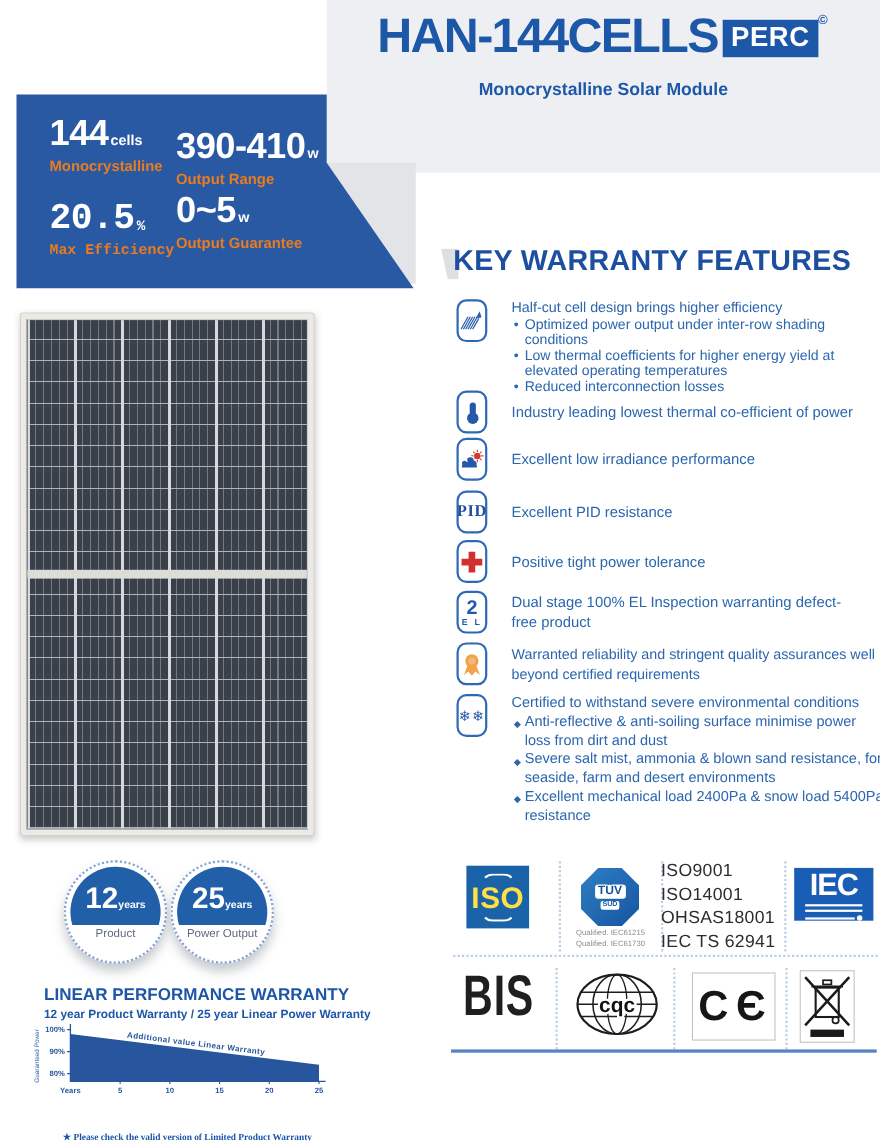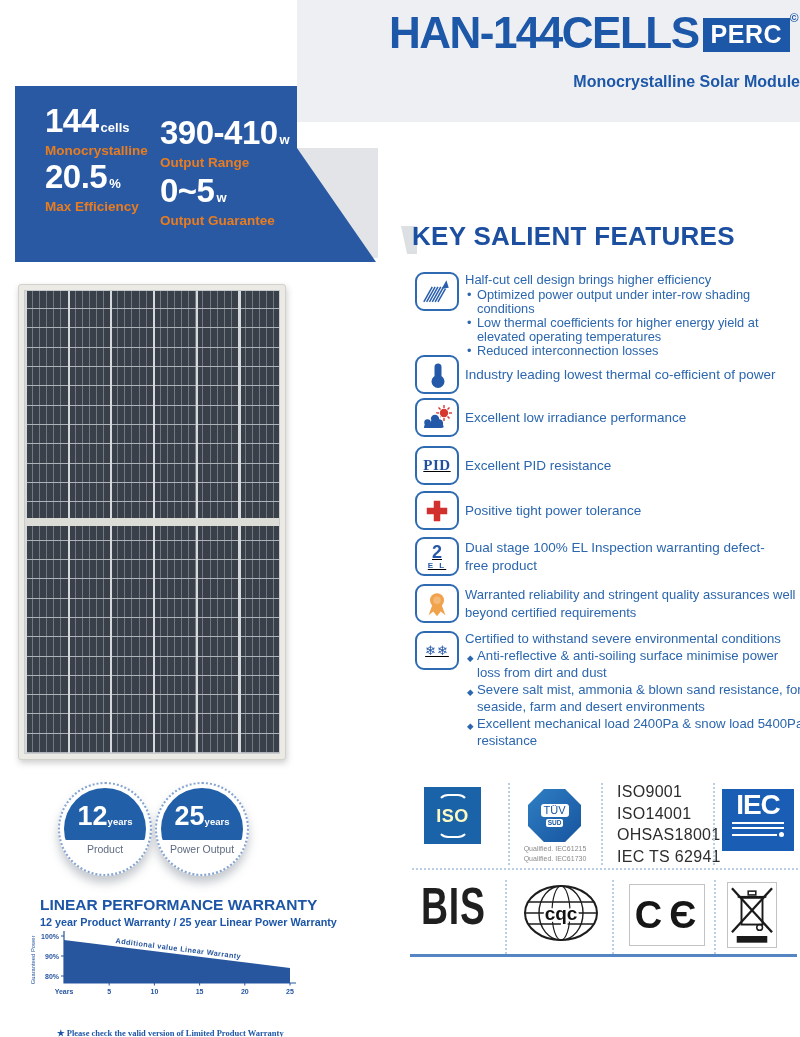--- a/index.html
+++ b/index.html
@@ -1,60 +1,60 @@
 <!DOCTYPE html>
 <html><head>
 <meta charset="utf-8">
 <style>
   html,body{margin:0;padding:0;background:#fff;}
   .page{position:relative;width:800px;height:1037px;background:#fff;overflow:hidden;
         font-family:"Liberation Sans",sans-serif;}
 
   
-  .hdr{position:absolute;left:297px;top:0;width:503px;height:122px;background:#edeff3;
-       display:flex;flex-direction:column;align-items:flex-end;}
+  .hdr{position:absolute;left:297px;top:0;width:503px;height:157px;background:#edeff3;
+       display:flex;flex-direction:column;align-items:center;}
   .hdr-title-row{display:flex;align-items:flex-end;margin-top:10px;}
   .hdr-title{font-size:44px;font-weight:800;color:#1c57a8;letter-spacing:-1.5px;line-height:46px;}
   .hdr-badge{position:relative;background:#1c57a8;color:#fff;font-size:25px;font-weight:800;
              padding:2px 8px 3px 8px;margin:0 10px 4px 4px;letter-spacing:.5px;}
   .hdr-badge .mark{position:absolute;right:-9px;top:-7px;font-size:12px;color:#1c57a8;}
   .hdr-sub{margin-top:17px;font-size:16px;font-weight:600;color:#1d57a8;}
 
   
   .deco{position:absolute;left:0;top:0;width:800px;height:270px;pointer-events:none;}
 
   .stat{position:absolute;color:#fff;}
   .stat .num-row{display:flex;align-items:flex-end;}
   .stat .num{font-size:33px;font-weight:800;line-height:34px;letter-spacing:-.5px;}
   .stat .unit{font-size:13px;font-weight:700;margin:0 0 3px 2px;text-align:center;}
   .stat .lbl{margin-top:5px;font-size:13.5px;font-weight:700;color:#e87c1e;}
   .stat.s1{left:45px;top:104px;} .stat.s2{left:160px;top:116px;}
-  .stat.s3{left:45px;top:160px;} .stat.s4{left:160px;top:174px;}
+  .stat.s3{left:45px;top:182px;font-family:Liberation Mono, monospace;} .stat.s4{left:160px;top:174px;}
 
   
   .panel{position:absolute;left:18px;top:284px;width:268px;height:476px;background:#eceae5;
          border:1px solid #d3d1cb;border-radius:3px;box-shadow:1px 3px 6px rgba(60,60,60,.25);
          box-sizing:border-box;padding:5px;}
   .cells{position:relative;width:100%;height:100%;background-color:#394049;
     background-image:
       repeating-linear-gradient(90deg,#d6d9db 0 2px,transparent 2px 42.7px),
       repeating-linear-gradient(0deg,#aeb4ba 0 1px,transparent 1px 19.3px),
       repeating-linear-gradient(90deg,rgba(208,214,220,.38) 0 1px,transparent 1px 7.1px);
     border:1px solid #c8ccd0;box-sizing:border-box;}
   .cells .gap{position:absolute;left:0;top:calc(50% - 4px);width:100%;height:8px;background:#ddddd8;}
 
   
   .ksf-accent{position:absolute;left:401px;top:226px;width:16px;height:28px;background:#dde0e3;
               clip-path:polygon(0 0,100% 0,100% 100%,38% 100%);}
   .ksf-h{position:absolute;left:412px;top:221px;font-size:26px;font-weight:800;color:#1d4fa1;
          letter-spacing:.3px;}
 
   .feat{position:absolute;left:415px;width:375px;}
-  .ibox{width:44px;height:39px;border:2px solid #2e6ab2;border-radius:9px;background:#fff;
-        display:flex;align-items:center;justify-content:center;box-sizing:border-box;text-decoration:underline;}
+  .ibox{width:28px;height:39px;border:2px solid #2e6ab2;border-radius:9px;background:#fff;
+        display:flex;align-items:center;justify-content:center;box-sizing:border-box;}
   .ftxt{position:absolute;left:50px;top:0;color:#2b66ae;}
   .t-title{font-size:13px;line-height:15px;}
   .t-sm{font-size:12.8px;line-height:14px;}
   .blist{margin:1px 0 0 0;padding:0;list-style:none;}
   .blist li{position:relative;padding-left:12px;}
   .blist .mk{position:absolute;left:2px;top:0;}
   .blist.diamond .mk{font-size:8.5px;top:3px;}
   .f1{top:272px;} .f2{top:355px;} .f3{top:398px;} .f4{top:446px;}
   .f5{top:491px;} .f6{top:537px;} .f7{top:584px;} .f8{top:631px;}
   .single{top:12px;font-size:13.5px;white-space:nowrap;}
@@ -88,34 +88,34 @@
   
   .vsep{position:absolute;border-left:2px dotted #b9cfe6;width:0;}
   .hsep{position:absolute;left:412px;top:868px;width:386px;border-top:2px dotted #b9cfe6;}
   .blueline{position:absolute;left:410px;top:954px;width:387px;height:3px;background:#5585c2;}
 
   .iso-logo{position:absolute;left:424px;top:787px;width:57px;height:57px;background:#1b63a8;
             display:flex;flex-direction:column;align-items:center;justify-content:center;}
   .iso-logo .arc{width:28px;height:9px;border:2px solid #fff;border-bottom:none;
                  border-radius:14px 14px 0 0;border-left-color:transparent;border-right-color:transparent;}
   .iso-logo .arc.dn{transform:rotate(180deg);}
-  .iso-logo .t{font-size:18px;font-weight:800;color:#fef9c3;line-height:22px;letter-spacing:.5px;}
+  .iso-logo .t{font-size:27px;font-weight:800;color:#fde047;line-height:22px;letter-spacing:.5px;}
 
   .tuv{position:absolute;left:528px;top:789px;width:53px;height:53px;
        background:linear-gradient(135deg,#2f7fc4,#16549e);
        clip-path:polygon(30% 0,70% 0,100% 30%,100% 70%,70% 100%,30% 100%,0 70%,0 30%);
        display:flex;flex-direction:column;align-items:center;justify-content:center;}
-  .tuv .box{background:#fff;border-radius:3px;padding:0 3px;font-size:11px;font-weight:400;color:#16549e;line-height:13px;}
+  .tuv .box{background:#fff;border-radius:3px;padding:0 3px;font-size:11px;font-weight:700;color:#16549e;line-height:13px;}
   .tuv .box2{background:#fff;border-radius:2px;margin-top:2px;padding:0 2px;font-size:6.5px;font-weight:800;color:#16549e;line-height:8px;}
   .tuv-q{position:absolute;left:505px;top:844px;width:100px;text-align:center;
          font-size:7px;color:#8a8a8a;line-height:9.5px;}
 
-  .stds{position:absolute;left:617px;top:781px;font-size:16px;color:#2d2d2d;line-height:21.5px;letter-spacing:.3px;}
-
-  .iec-logo{position:absolute;left:722px;top:789px;width:72px;height:62px;background:#1a5db4;
+  .stds{position:absolute;left:601px;top:781px;font-size:16px;color:#2d2d2d;line-height:21.5px;letter-spacing:.3px;}
+
+  .iec-logo{position:absolute;left:722px;top:789px;width:72px;height:48px;background:#1a5db4;
             display:flex;flex-direction:column;align-items:center;box-sizing:border-box;padding-top:2px;}
   .iec-logo .t{font-size:28px;font-weight:800;color:#fff;letter-spacing:-1px;line-height:28px;}
   .iec-logo .ln{width:52px;height:2px;background:#fff;margin-top:3px;}
   .iec-logo .lnrow{display:flex;align-items:center;margin-top:3px;}
   .iec-logo .lnrow .ln{margin:0;}
   .iec-logo .dot{width:5px;height:5px;border-radius:50%;background:#fff;margin-left:2px;}
 
   .bis{position:absolute;left:421px;top:880px;font-size:52px;font-weight:600;color:#1f1f1f;
        transform:scaleX(.72);transform-origin:left top;letter-spacing:1px;line-height:52px;}
   .cqc{position:absolute;left:521px;top:882px;}
@@ -175,21 +175,21 @@
     <div class="lbl">Output Guarantee</div>
   </div>
 
   <div class="panel">
     <div class="cells">
       <div class="gap"></div>
     </div>
   </div>
 
   <div class="ksf-accent"></div>
-  <div class="ksf-h">KEY SALIENT FEATURES</div>
+  <div class="ksf-h">KEY WARRANTY FEATURES</div>
 
   <div class="feat f1">
     <div class="ibox">
       <svg width="32" height="27" viewBox="0 0 34 28">
         <g stroke="#2a5fae" stroke-width="1.6">
           <line x1="3" y1="25" x2="12" y2="9"></line>
             <line x1="6" y1="25" x2="15" y2="9"></line>
           <line x1="9" y1="25" x2="18" y2="9"></line>
             <line x1="12" y1="25" x2="21" y2="9"></line>
           <line x1="15" y1="25" x2="24" y2="9"></line>

